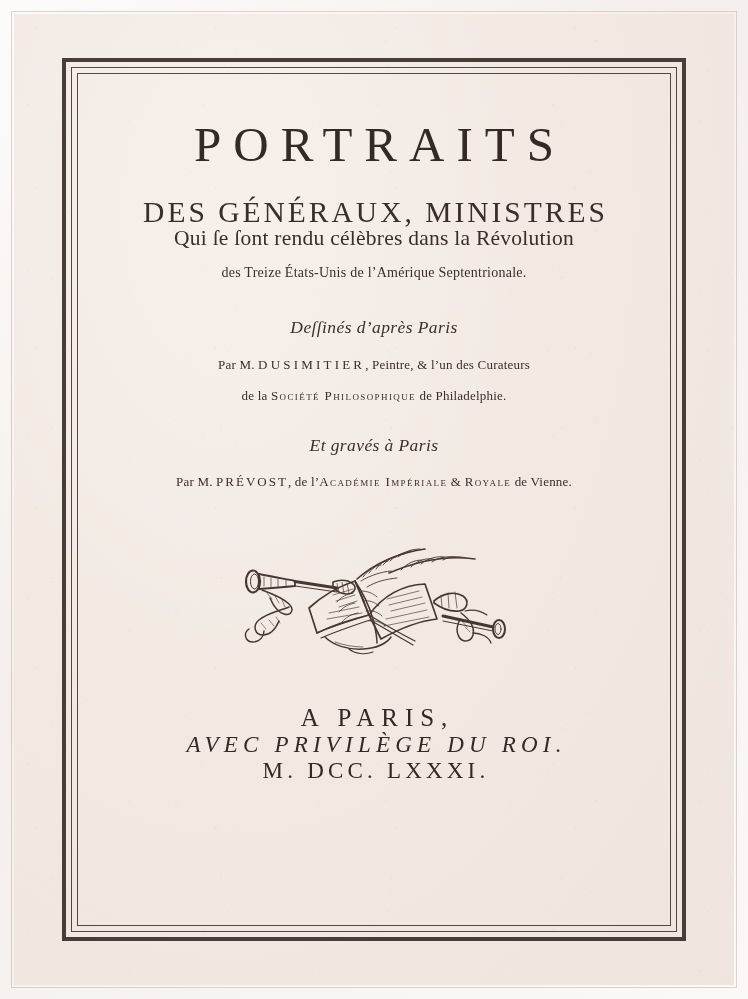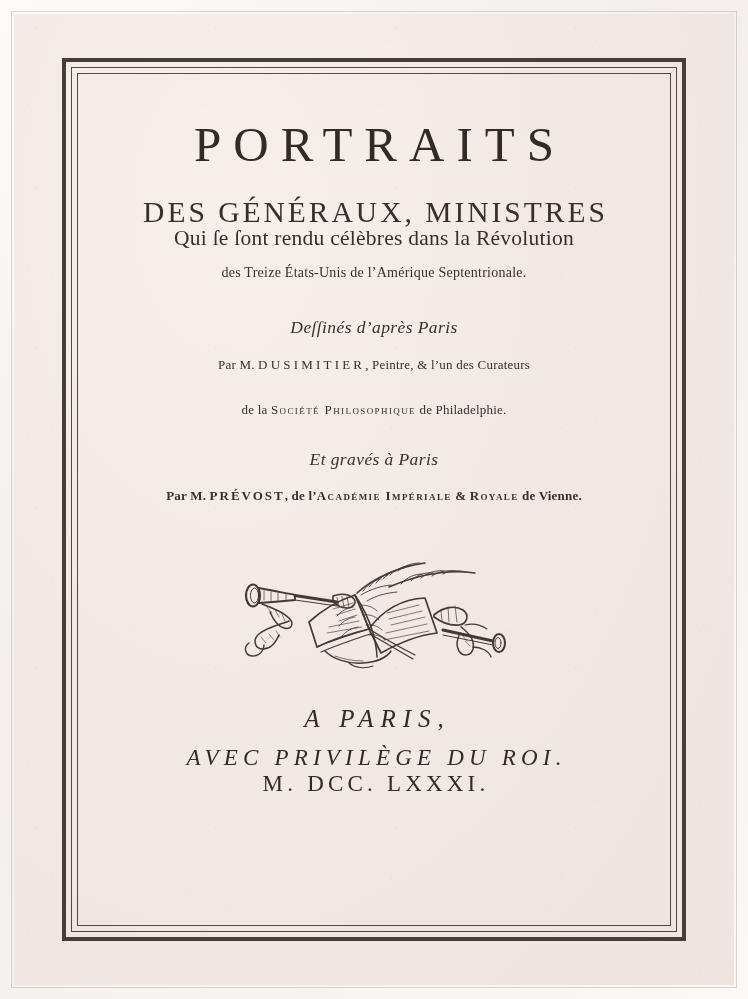--- a/index.html
+++ b/index.html
@@ -145,22 +145,22 @@
   .italic-line.drawn  { margin-top: 37px; }
   .italic-line.graven { margin-top: 33px; }
 
   .credit {
     font-size: 13px;
     letter-spacing: 0.2px;
     line-height: 1.0;
     color: #3a2e2a;
   }
   .credit.c1 { margin-top: 20px; }
-  .credit.c2 { margin-top: 32px; }
-  .credit.c3 { margin-top: 19px; font-weight: bold; }
+  .credit.c2 { margin-top: 18px; }
+  .credit.c3 { margin-top: 19px; }
 
   .sc {
     font-variant: small-caps;
     letter-spacing: 1.4px;
   }
   .caps-wide {
     letter-spacing: 3.2px;
   }
   .caps-wide-sm {
     letter-spacing: 2.0px;
@@ -171,29 +171,27 @@
     margin-top: 52px;
     height: 120px;
     display: flex;
     align-items: center;
     justify-content: center;
   }
   .vignette svg { display: block; }
 
   
   .imprint-city {
-    margin-top: 31px;
+    margin-top: 44px;
     font-size: 25px;
     letter-spacing: 7px;
     text-indent: 7px;
     color: #332925;
-    font-style: italic;
   }
   .imprint-priv {
-    margin-top: 12px;
     font-style: italic;
     font-size: 23px;
     letter-spacing: 5.2px;
     text-indent: 5px;
     color: #332925;
   }
   .imprint-date {
     margin-top: 0;
     font-size: 23px;
     letter-spacing: 4.2px;

